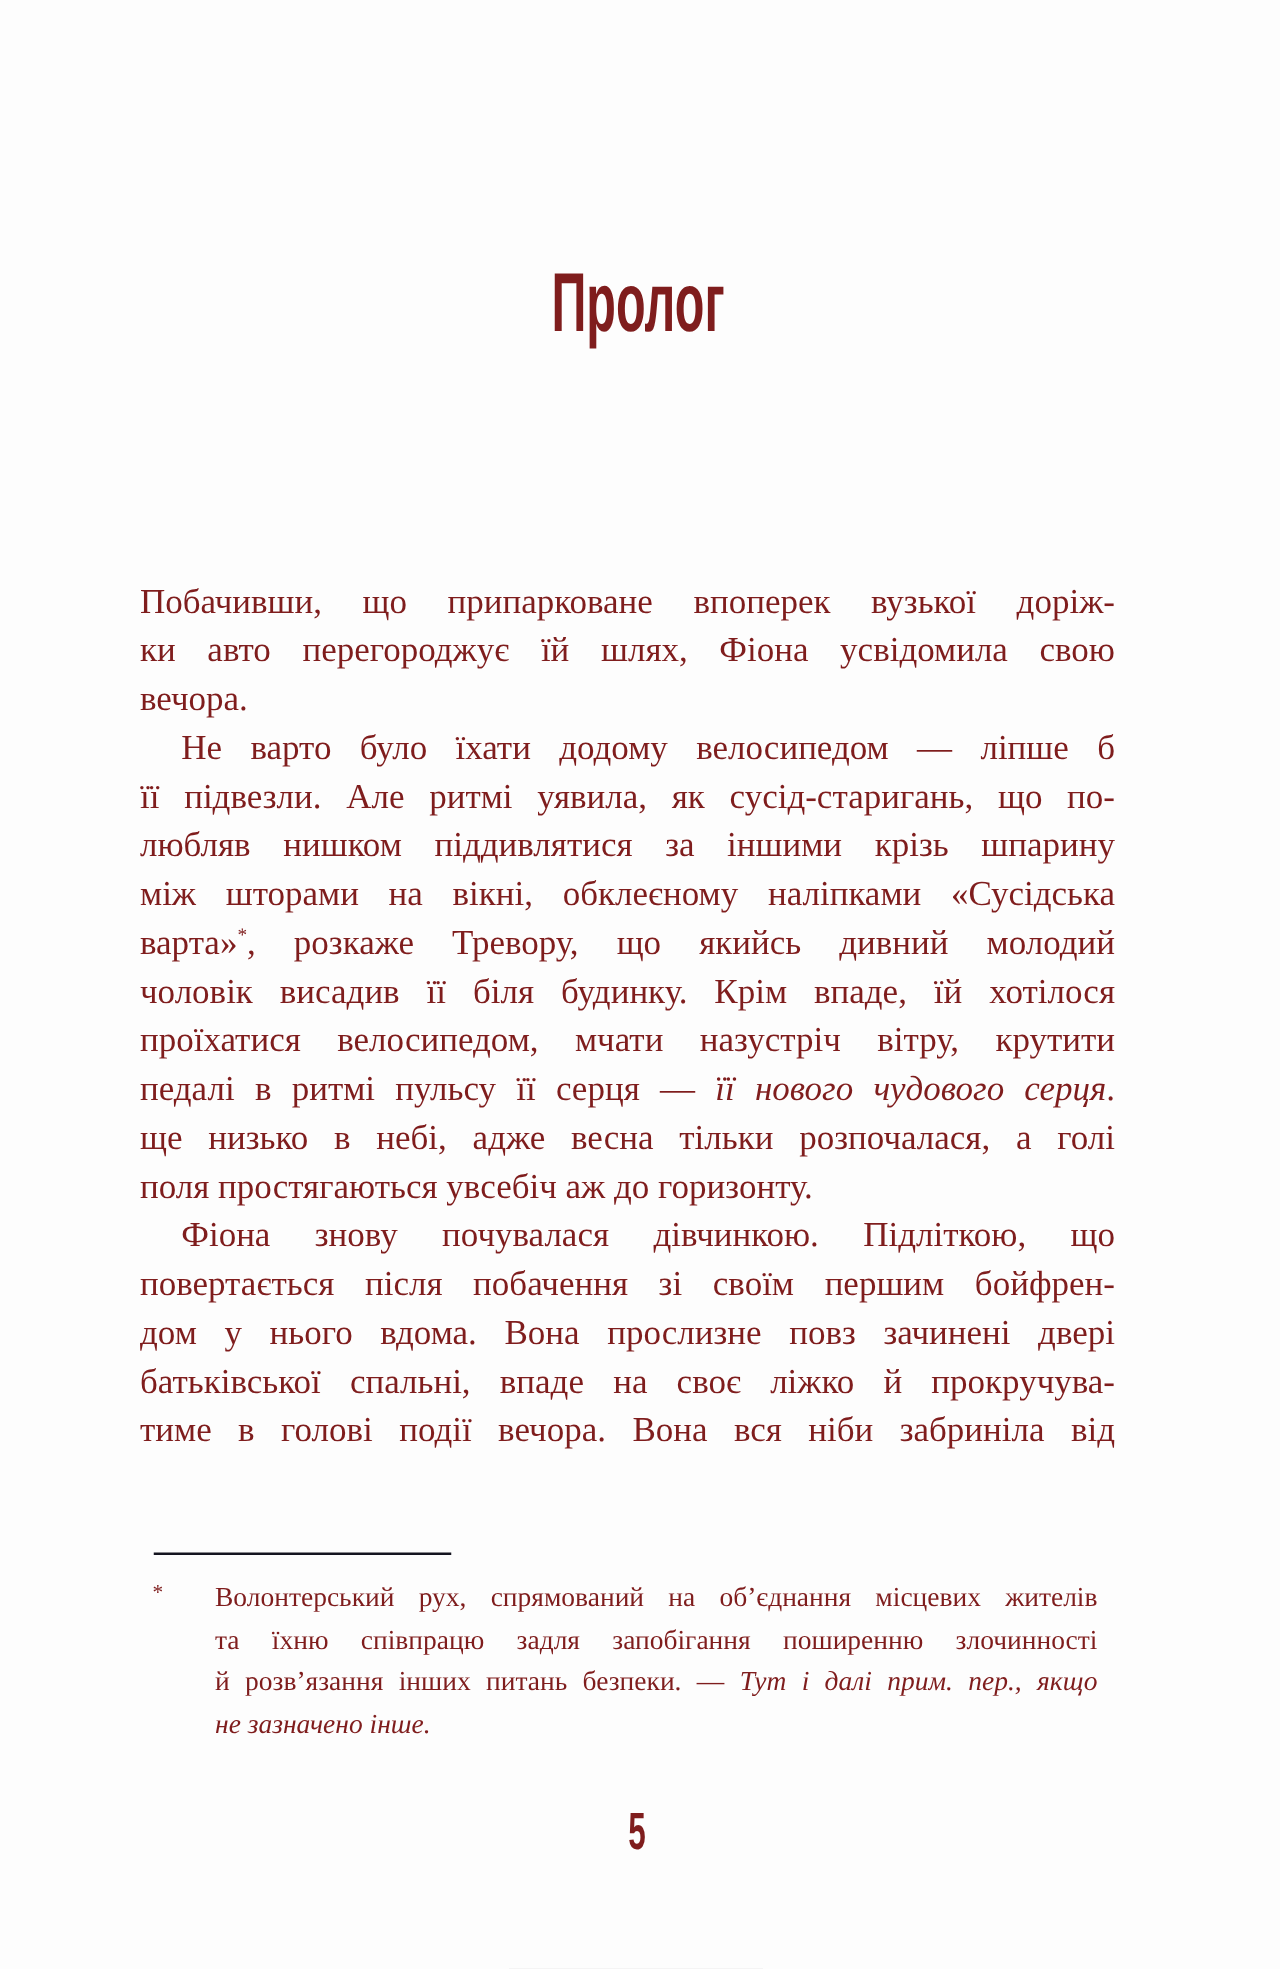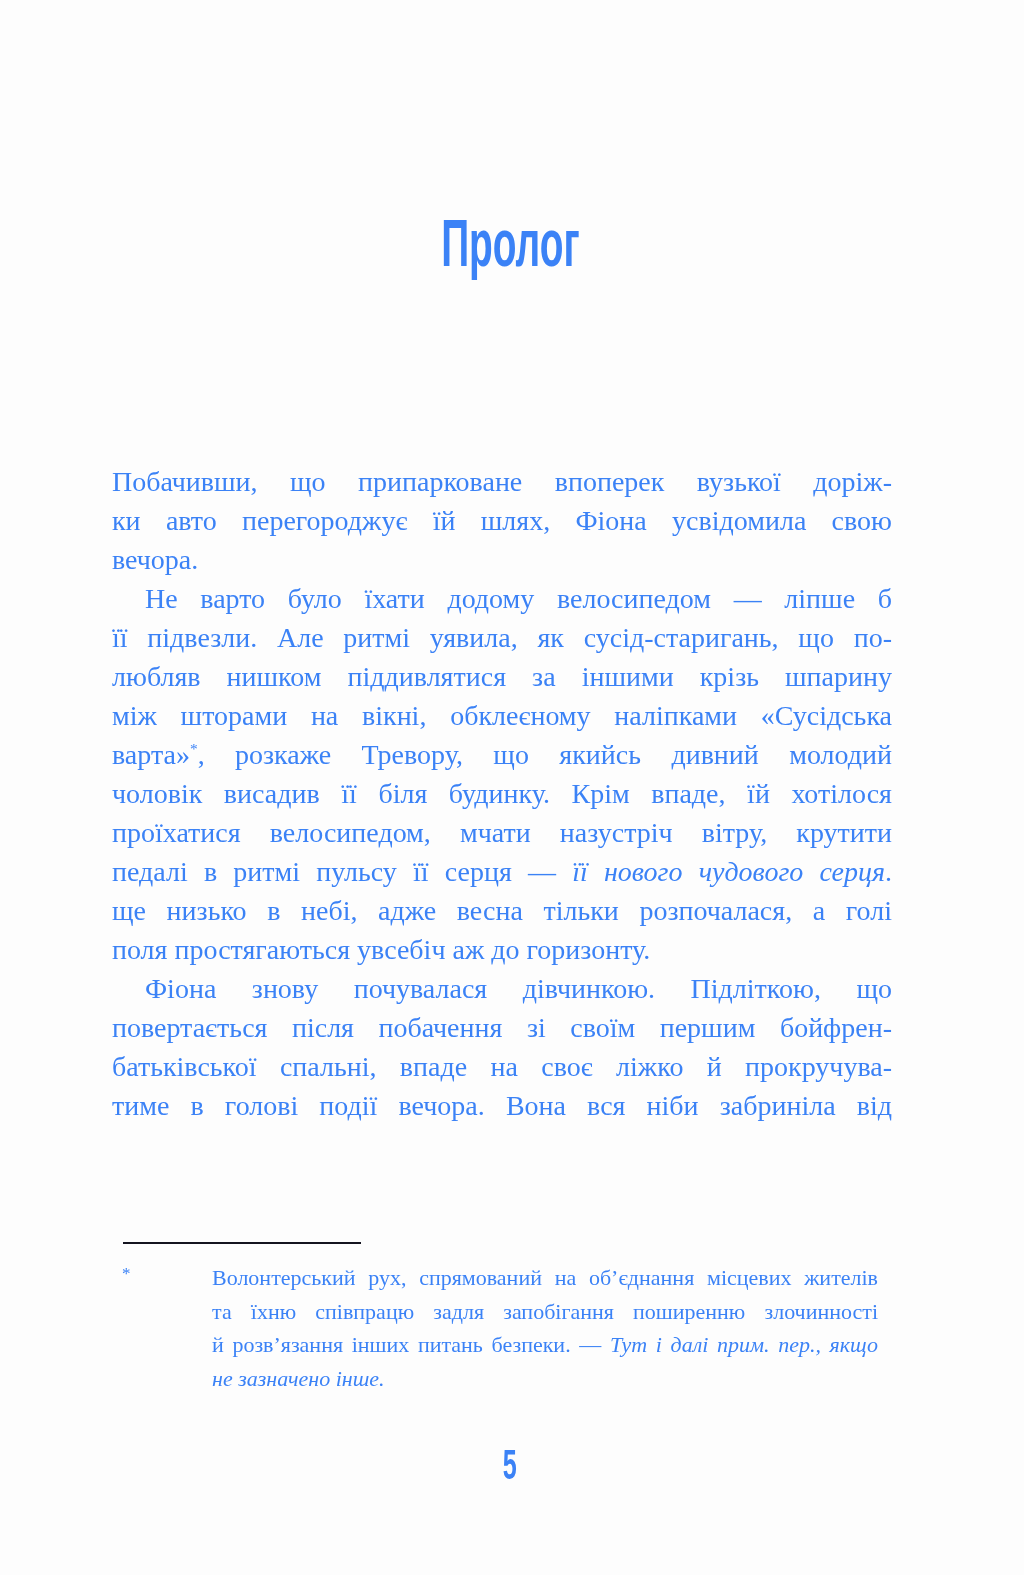--- a/index.html
+++ b/index.html
@@ -1,21 +1,21 @@
 <!DOCTYPE html>
 <html lang="uk"><head>
 <meta charset="utf-8">
 <style>
   html, body { margin: 0; padding: 0; background: #e8e8e8; }
   .page {
     position: relative;
     width: 1024px;
     height: 1575px;
     background: #fdfdfd;
-    color: #3b82f6;
+    color: #7f1d1d;
     font-family: "Liberation Serif", serif;
     overflow: hidden;
   }
   
   .title-wrap {
     position: absolute;
     top: 212px;
     left: 120px;
     width: 780px;
     text-align: center;
@@ -76,21 +76,20 @@
   .fn-text {
     margin-left: 52px;
     width: 706px;
     font-size: 22px;
   }
   .fn-line {
     height: 33.5px;
     line-height: 33.5px;
     text-align: justify;
     text-align-last: justify;
-    margin-left: 40px;
   }
   .fn-line.last { text-align-last: left; }
   
   .pagenum-wrap {
     position: absolute;
     top: 1444px;
     left: 120px;
     width: 780px;
     text-align: center;
   }
@@ -130,20 +129,21 @@
       <div class="line">чоловік висадив її біля будинку. Крім впаде, їй хотілося</div>
       <div class="line">проїхатися велосипедом, мчати назустріч вітру, крутити</div>
       <div class="line"><span>педалі в ритмі пульсу її серця — </span><span class="it">її нового чудового серця</span><span>.</span></div>
       <div class="line">ще низько в небі, адже весна тільки розпочалася, а голі</div>
       <div class="line last">поля простягаються увсебіч аж до горизонту.</div>
     </div>
 
     <div>
       <div class="line indent">Фіона знову почувалася дівчинкою. Підліткою, що</div>
       <div class="line">повертається після побачення зі своїм першим бойфрен-</div>
+      <div class="line">дом у нього вдома. Вона прослизне повз зачинені двері</div>
       <div class="line">батьківської спальні, впаде на своє ліжко й прокручува-</div>
       <div class="line">тиме в голові події вечора. Вона вся ніби забриніла від</div>
     </div>
 
   </div>
 
   <div class="footnote-sep"></div>
 
   <div class="footnote">
     <span class="fn-marker">*</span>

